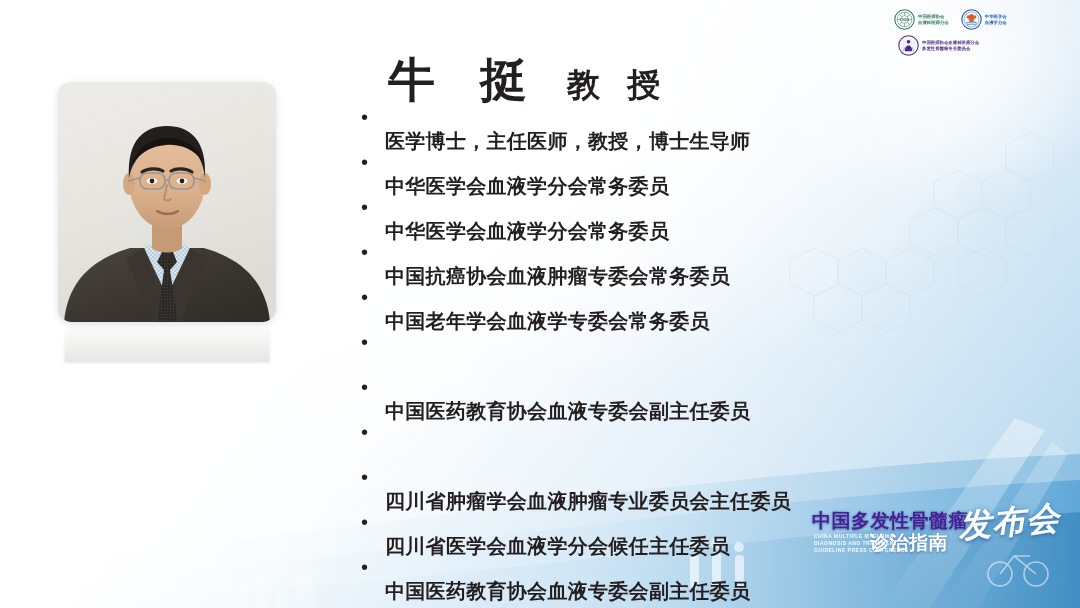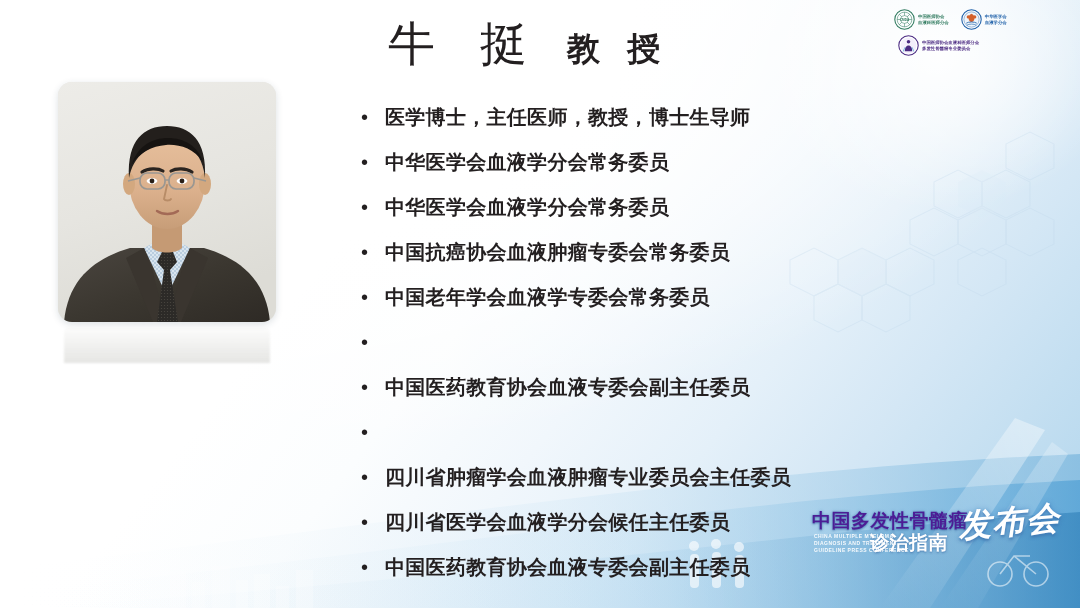--- a/index.html
+++ b/index.html
@@ -92,23 +92,24 @@
   .heading {
     position: absolute;
     left: 388px; top: 20px;
     display: flex;
     align-items: baseline;
     color: #231f20;
     white-space: nowrap;
   }
   .heading .name {
     font-size: 47px;
-    font-weight: normal;
+    font-weight: bold;
     letter-spacing: 16px;
     line-height: 1;
+    margin-top: 36px;
   }
   .heading .honorific {
     font-size: 33px;
     font-weight: bold;
     letter-spacing: 9px;
     line-height: 1;
     margin-left: 24px;
   }
 
   
@@ -131,20 +132,21 @@
     text-align: left;
     padding-left: 4px;
   }
   .bullet-text {
     font-size: 20px;
     font-weight: bold;
     line-height: 26px;
     color: #231f20;
     letter-spacing: 0.3px;
     white-space: nowrap;
+    margin-top: 24px;
   }
 
   
   .logos {
     position: absolute;
     right: 14px; top: 9px;
     width: 172px;
   }
   .logo-row-top {
     display: flex;

